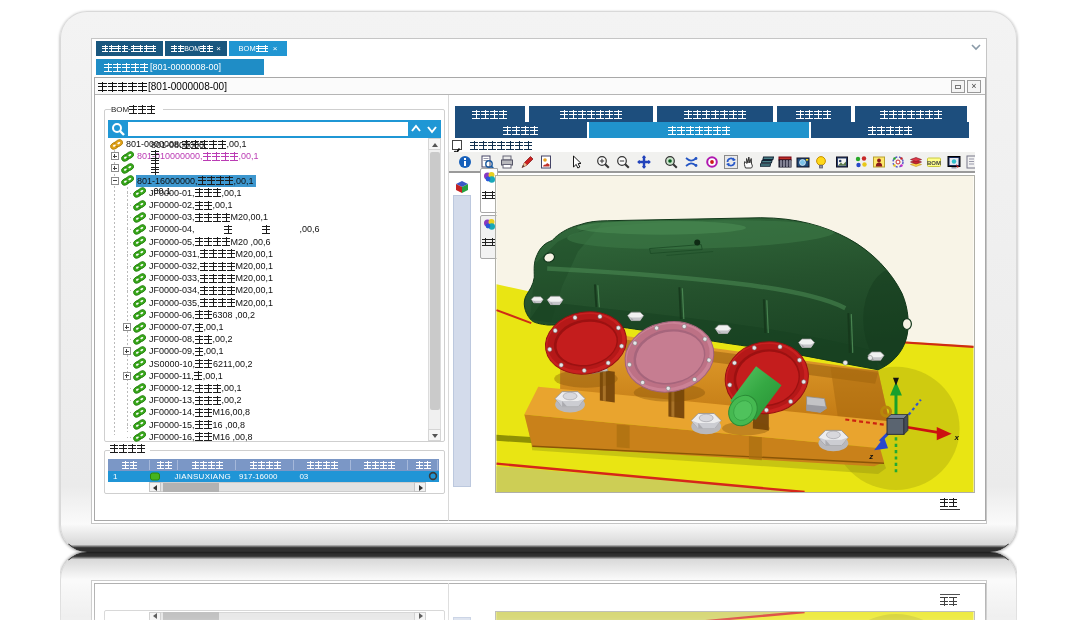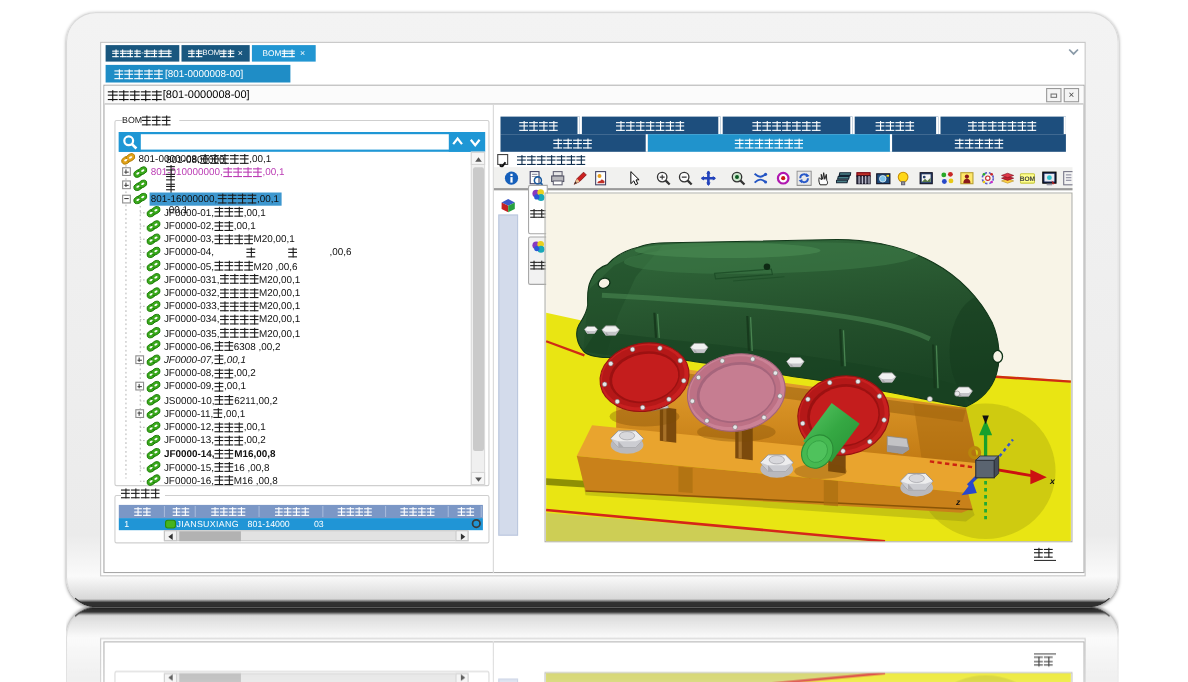--- a/index.html
+++ b/index.html
@@ -239,21 +239,21 @@
       <span style="margin-left:2px;padding:1px 2px 1px 1px;color:#101010;display:inline-flex;align-items:center;">JF0000-06,<i class="g k9"></i><i class="g k9"></i>6308 ,00,2</span>
     </div>
 <div class="a" style="left:66px;top:302.79999999999995px;width:6px;height:1px;background-image:linear-gradient(90deg,#bbb 50%,transparent 50%);background-size:3px 1px;"></div>
 <div class="row" style="left:72px;top:309.0px;">
       <svg width="13" height="11" viewBox="0 0 13 11" style="flex:none;">
         <ellipse cx="4.6" cy="6.7" rx="4.2" ry="3.1" fill="#3aa91c" stroke="#1d7d08" stroke-width="0.8" transform="rotate(-28 4.6 6.7)"></ellipse>
         <ellipse cx="8.6" cy="4.2" rx="4.2" ry="3.1" fill="#3aa91c" stroke="#1d7d08" stroke-width="0.8" transform="rotate(-28 8.6 4.2)"></ellipse>
         <ellipse cx="4.4" cy="6.6" rx="1.6" ry="0.9" fill="#fff" transform="rotate(-28 4.4 6.6)"></ellipse>
         <ellipse cx="8.8" cy="4.1" rx="1.6" ry="0.9" fill="#fff" transform="rotate(-28 8.8 4.1)"></ellipse>
       </svg>
-      <span style="margin-left:2px;padding:1px 2px 1px 1px;color:#101010;display:inline-flex;align-items:flex-start;font-style:italic;">JF0000-07,<i class="g k9"></i>,00,1</span>
+      <span style="margin-left:2px;padding:1px 2px 1px 1px;color:#101010;display:inline-flex;align-items:center;">JF0000-07,<i class="g k9"></i>,00,1</span>
     </div>
 <div class="exp p" style="left:61.5px;top:311.0px;"></div>
 <div class="row" style="left:72px;top:321.2px;">
       <svg width="13" height="11" viewBox="0 0 13 11" style="flex:none;">
         <ellipse cx="4.6" cy="6.7" rx="4.2" ry="3.1" fill="#3aa91c" stroke="#1d7d08" stroke-width="0.8" transform="rotate(-28 4.6 6.7)"></ellipse>
         <ellipse cx="8.6" cy="4.2" rx="4.2" ry="3.1" fill="#3aa91c" stroke="#1d7d08" stroke-width="0.8" transform="rotate(-28 8.6 4.2)"></ellipse>
         <ellipse cx="4.4" cy="6.6" rx="1.6" ry="0.9" fill="#fff" transform="rotate(-28 4.4 6.6)"></ellipse>
         <ellipse cx="8.8" cy="4.1" rx="1.6" ry="0.9" fill="#fff" transform="rotate(-28 8.8 4.1)"></ellipse>
       </svg>
       <span style="margin-left:2px;padding:1px 2px 1px 1px;color:#101010;display:inline-flex;align-items:center;">JF0000-08,<i class="g k9"></i><i class="g k9"></i>,00,2</span>
@@ -309,21 +309,21 @@
       <span style="margin-left:2px;padding:1px 2px 1px 1px;color:#101010;display:inline-flex;align-items:center;">JF0000-13,<i class="g k9"></i><i class="g k9"></i><i class="g k9"></i>,00,2</span>
     </div>
 <div class="a" style="left:66px;top:388.2px;width:6px;height:1px;background-image:linear-gradient(90deg,#bbb 50%,transparent 50%);background-size:3px 1px;"></div>
 <div class="row" style="left:72px;top:394.4px;">
       <svg width="13" height="11" viewBox="0 0 13 11" style="flex:none;">
         <ellipse cx="4.6" cy="6.7" rx="4.2" ry="3.1" fill="#3aa91c" stroke="#1d7d08" stroke-width="0.8" transform="rotate(-28 4.6 6.7)"></ellipse>
         <ellipse cx="8.6" cy="4.2" rx="4.2" ry="3.1" fill="#3aa91c" stroke="#1d7d08" stroke-width="0.8" transform="rotate(-28 8.6 4.2)"></ellipse>
         <ellipse cx="4.4" cy="6.6" rx="1.6" ry="0.9" fill="#fff" transform="rotate(-28 4.4 6.6)"></ellipse>
         <ellipse cx="8.8" cy="4.1" rx="1.6" ry="0.9" fill="#fff" transform="rotate(-28 8.8 4.1)"></ellipse>
       </svg>
-      <span style="margin-left:2px;padding:1px 2px 1px 1px;color:#101010;display:inline-flex;align-items:flex-end;font-weight:bold;">JF0000-14,<i class="g k9"></i><i class="g k9"></i>M16,00,8</span>
+      <span style="margin-left:2px;padding:1px 2px 1px 1px;color:#101010;display:inline-flex;align-items:flex-end;">JF0000-14,<i class="g k9"></i><i class="g k9"></i>M16,00,8</span>
     </div>
 <div class="a" style="left:66px;top:400.4px;width:6px;height:1px;background-image:linear-gradient(90deg,#bbb 50%,transparent 50%);background-size:3px 1px;"></div>
 <div class="row" style="left:72px;top:406.59999999999997px;">
       <svg width="13" height="11" viewBox="0 0 13 11" style="flex:none;">
         <ellipse cx="4.6" cy="6.7" rx="4.2" ry="3.1" fill="#3aa91c" stroke="#1d7d08" stroke-width="0.8" transform="rotate(-28 4.6 6.7)"></ellipse>
         <ellipse cx="8.6" cy="4.2" rx="4.2" ry="3.1" fill="#3aa91c" stroke="#1d7d08" stroke-width="0.8" transform="rotate(-28 8.6 4.2)"></ellipse>
         <ellipse cx="4.4" cy="6.6" rx="1.6" ry="0.9" fill="#fff" transform="rotate(-28 4.4 6.6)"></ellipse>
         <ellipse cx="8.8" cy="4.1" rx="1.6" ry="0.9" fill="#fff" transform="rotate(-28 8.8 4.1)"></ellipse>
       </svg>
       <span style="margin-left:2px;padding:1px 2px 1px 1px;color:#101010;display:inline-flex;align-items:center;">JF0000-15,<i class="g k9"></i><i class="g k9"></i>16 ,00,8</span>
@@ -389,22 +389,22 @@
     </div>
 <div class="a" style="left:349px;top:448px;width:28px;height:10px;border-right:1px solid #a5b8da;display:flex;align-items:center;justify-content:center;">
       <i class="g w8"></i>
       <i class="g w8"></i>
     </div>
 <div class="a" style="left:47px;top:459px;width:331px;height:11px;background:#2095d6;color:#fff;font-size:8px;display:flex;align-items:center;">
       <span style="margin-left:5px;">1</span>
       <svg width="10" height="9" style="margin-left:33px;" viewBox="0 0 10 9">
         <rect x="0.5" y="1" width="9" height="7" rx="2" fill="#46b41e" stroke="#2a8a08"></rect>
       </svg>
-      <span style="letter-spacing:0.3px;">JIANSUXIANG</span>
-      <span style="margin-left:8px;">801-14000</span>
+      <span style="margin-left:14px;letter-spacing:0.3px;">JIANSUXIANG</span>
+      <span style="margin-left:8px;">917-16000</span>
       <span style="margin-left:22px;">03</span>
     </div>
 <div class="a" style="left:88px;top:470px;width:277px;height:10px;background:#e2e2e2;border:1px solid #cdcdcd;"></div>
 <div class="a" style="left:88px;top:470px;width:12px;height:10px;background:#f2f2f2;border:1px solid #c5c5c5;">
       <div class="a" style="left:3px;top:1.5px;border-top:3px solid transparent;border-bottom:3px solid transparent;border-right:4px solid #333;"></div>
     </div>
 <div class="a" style="left:353px;top:470px;width:12px;height:10px;background:#f2f2f2;border:1px solid #c5c5c5;">
       <div class="a" style="left:3.5px;top:1.5px;border-top:3px solid transparent;border-bottom:3px solid transparent;border-left:4px solid #333;"></div>
     </div>
 <div class="a" style="left:102px;top:470.5px;width:56px;height:9px;background:#b2b2b2;"></div>

